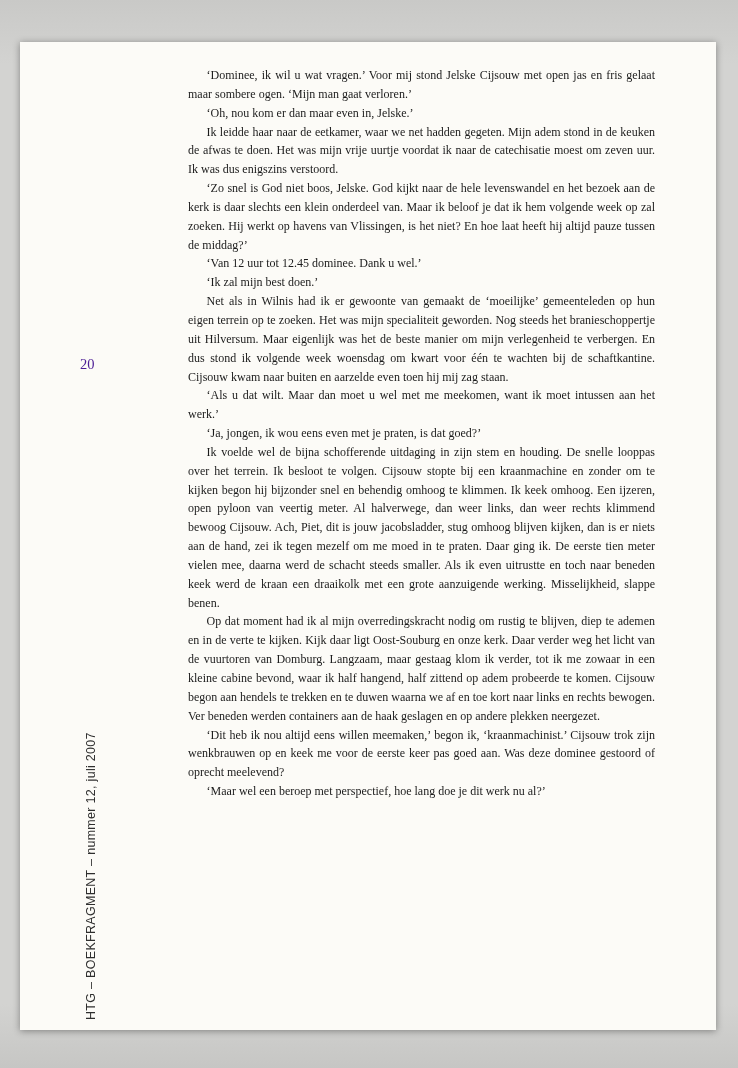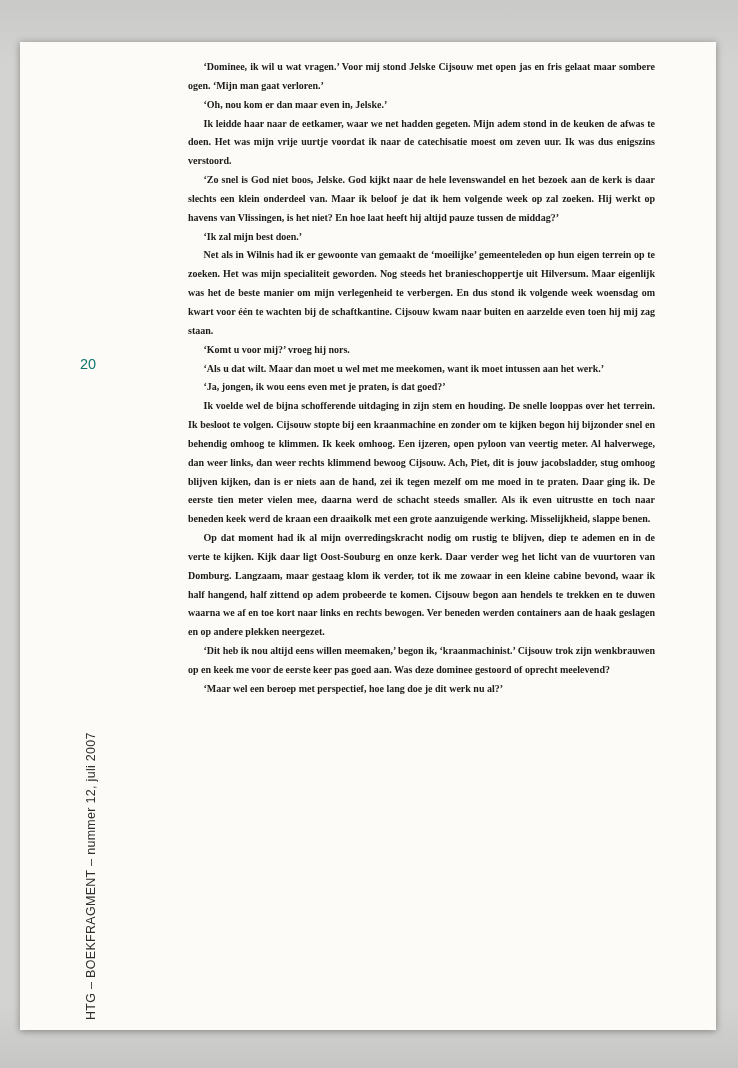--- a/index.html
+++ b/index.html
@@ -24,40 +24,39 @@
     left: 20px;
     top: 42px;
     width: 696px;
     height: 988px;
     background: #fcfbf7;
     box-shadow: 0 1px 7px rgba(0,0,0,0.38);
   }
   .text-block {
     position: absolute;
     left: 168px;
-    top: 16px;
+    top: 24px;
     width: 467px;
-    font-size: 10px;
+    font-size: 12px;
     line-height: 18.85px;
     color: #1b1b1b;
     text-align: justify;
     hyphens: auto;
-    font-weight: bold;
   }
   .text-block p {
     margin: 0;
     text-indent: 1.55em;
   }
   .page-number {
     position: absolute;
     left: 60px;
     top: 314px;
     font-size: 14.5px;
-    color: #0f766e;
-    font-family: Liberation Sans, sans-serif;
+    color: #4c1d95;
+    font-family: Liberation Serif, serif;
   }
   .vertical-label {
     position: absolute;
     left: 64px;
     top: 612px;
     height: 366px;
     writing-mode: vertical-rl;
     transform: rotate(180deg);
     white-space: nowrap;
     font-size: 12.5px;
@@ -74,23 +73,23 @@
 <div class="page">
   <div class="page-number">20</div>
 
   <div class="vertical-label">HTG – BOEKFRAGMENT – nummer 12, juli 2007</div>
 
   <div class="text-block">
       <p>‘Dominee, ik wil u wat vragen.’ Voor mij stond Jelske Cijsouw met open jas en fris gelaat maar sombere ogen. ‘Mijn man gaat verloren.’</p>
       <p>‘Oh, nou kom er dan maar even in, Jelske.’</p>
       <p>Ik leidde haar naar de eetkamer, waar we net hadden gegeten. Mijn adem stond in de keuken de afwas te doen. Het was mijn vrije uurtje voordat ik naar de catechisatie moest om zeven uur. Ik was dus enigszins verstoord.</p>
       <p>‘Zo snel is God niet boos, Jelske. God kijkt naar de hele levenswandel en het bezoek aan de kerk is daar slechts een klein onderdeel van. Maar ik beloof je dat ik hem volgende week op zal zoeken. Hij werkt op havens van Vlissingen, is het niet? En hoe laat heeft hij altijd pauze tussen de middag?’</p>
+      <p>‘Van 12 uur tot 12.45 dominee. Dank u wel.’</p>
       <p>‘Ik zal mijn best doen.’</p>
       <p>Net als in Wilnis had ik er gewoonte van gemaakt de ‘moeilijke’ gemeenteleden op hun eigen terrein op te zoeken. Het was mijn specialiteit geworden. Nog steeds het branieschoppertje uit Hilversum. Maar eigenlijk was het de beste manier om mijn verlegenheid te verbergen. En dus stond ik volgende week woensdag om kwart voor één te wachten bij de schaftkantine. Cijsouw kwam naar buiten en aarzelde even toen hij mij zag staan.</p>
-      <p>‘Komt u voor mij?’ vroeg hij nors.</p>
       <p>‘Als u dat wilt. Maar dan moet u wel met me meekomen, want ik moet intussen aan het werk.’</p>
       <p>‘Ja, jongen, ik wou eens even met je praten, is dat goed?’</p>
       <p>Ik voelde wel de bijna schofferende uitdaging in zijn stem en houding. De snelle looppas over het terrein. Ik besloot te volgen. Cijsouw stopte bij een kraanmachine en zonder om te kijken begon hij bijzonder snel en behendig omhoog te klimmen. Ik keek omhoog. Een ijzeren, open pyloon van veertig meter. Al halverwege, dan weer links, dan weer rechts klimmend bewoog Cijsouw. Ach, Piet, dit is jouw jacobsladder, stug omhoog blijven kijken, dan is er niets aan de hand, zei ik tegen mezelf om me moed in te praten. Daar ging ik. De eerste tien meter vielen mee, daarna werd de schacht steeds smaller. Als ik even uitrustte en toch naar beneden keek werd de kraan een draaikolk met een grote aanzuigende werking. Misselijkheid, slappe benen.</p>
       <p>Op dat moment had ik al mijn overredingskracht nodig om rustig te blijven, diep te ademen en in de verte te kijken. Kijk daar ligt Oost-Souburg en onze kerk. Daar verder weg het licht van de vuurtoren van Domburg. Langzaam, maar gestaag klom ik verder, tot ik me zowaar in een kleine cabine bevond, waar ik half hangend, half zittend op adem probeerde te komen. Cijsouw begon aan hendels te trekken en te duwen waarna we af en toe kort naar links en rechts bewogen. Ver beneden werden containers aan de haak geslagen en op andere plekken neergezet.</p>
       <p>‘Dit heb ik nou altijd eens willen meemaken,’ begon ik, ‘kraanmachinist.’ Cijsouw trok zijn wenkbrauwen op en keek me voor de eerste keer pas goed aan. Was deze dominee gestoord of oprecht meelevend?</p>
       <p>‘Maar wel een beroep met perspectief, hoe lang doe je dit werk nu al?’</p>
     </div>
 </div>
 
 </body></html>

